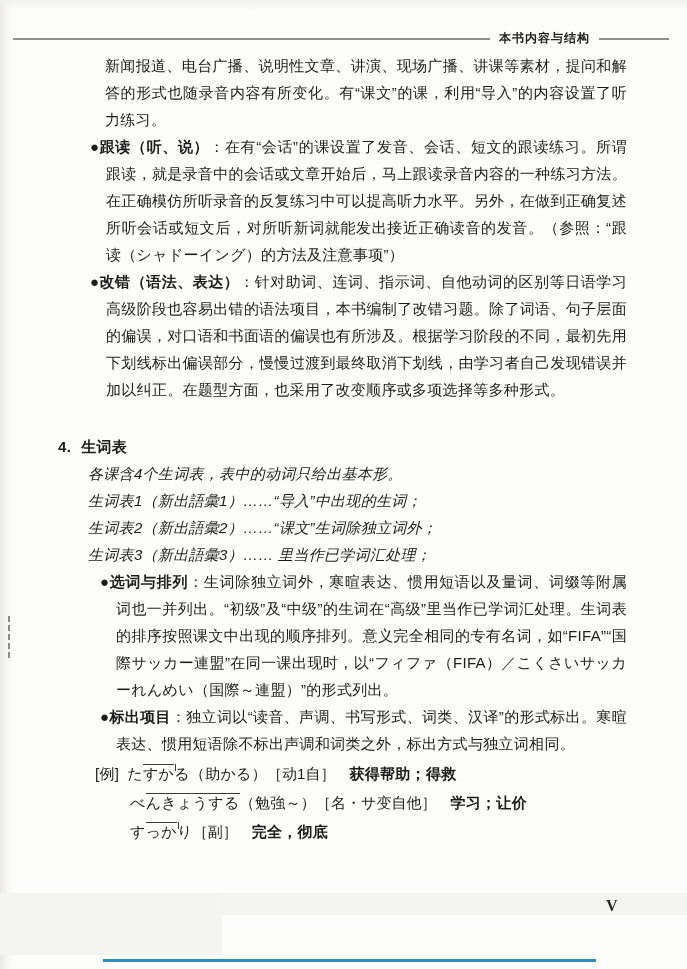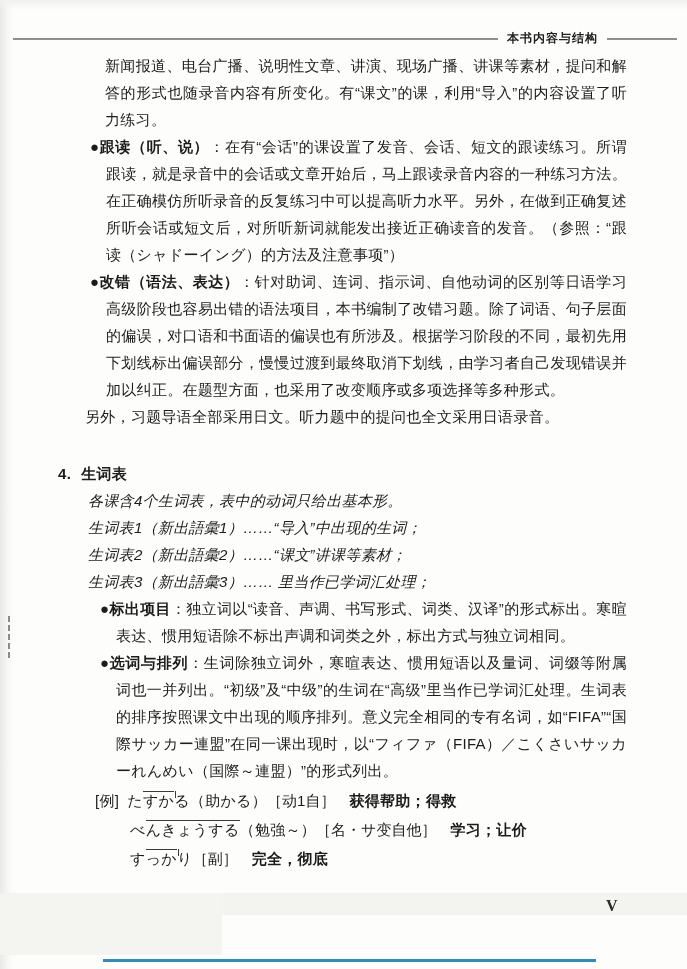--- a/index.html
+++ b/index.html
@@ -33,21 +33,21 @@
   }
   .bottom-left-gray {
     position:absolute; left:0; top:893px; width:222px; height:62px;
     background:#f4f4f1;
   }
   .blue-line {
     position:absolute; left:103px; width:493px; top:959px; height:3px;
   }
   
   .header {
-    position:absolute; top:30px; left:13px; right:10px;
+    position:absolute; top:30px; left:13px; right:18px;
     display:flex; align-items:center;
   }
   .header .rule { height:2px; background:#8f8f8f; }
   .header .rule.long { flex:1; }
   .header .rule.short { width:70px; }
   .header .htitle {
     font-size:12px; font-weight:bold; color:#222;
     padding: 0 9px; letter-spacing:1px; white-space:nowrap;
   }
   
@@ -103,33 +103,32 @@
   </div>
 
   <div class="content">
 
     <div class="intro">新闻报道、电台广播、说明性文章、讲演、现场广播、讲课等素材，提问和解答的形式也随录音内容有所变化。有“课文”的课，利用“导入”的内容设置了听力练习。</div>
 
     <div class="bullet-a"><span>●</span><span class="blabel">跟读（听、说）</span><span>：在有“会话”的课设置了发音、会话、短文的跟读练习。所谓跟读，就是录音中的会话或文章开始后，马上跟读录音内容的一种练习方法。在正确模仿所听录音的反复练习中可以提高听力水平。另外，在做到正确复述所听会话或短文后，对所听新词就能发出接近正确读音的发音。（参照：“跟读（シャドーイング）的方法及注意事项”）</span></div>
 
     <div class="bullet-a"><span>●</span><span class="blabel">改错（语法、表达）</span><span>：针对助词、连词、指示词、自他动词的区别等日语学习高级阶段也容易出错的语法项目，本书编制了改错习题。除了词语、句子层面的偏误，对口语和书面语的偏误也有所涉及。根据学习阶段的不同，最初先用下划线标出偏误部分，慢慢过渡到最终取消下划线，由学习者自己发现错误并加以纠正。在题型方面，也采用了改变顺序或多项选择等多种形式。</span></div>
 
-    <div class="closing">另外，习题导语全部采用日文。听力题中的提问也全文采用日语录音。</div>
 
     <div class="sec4">
       <div class="sec4-head"><span class="num">4.</span><span>生词表</span></div>
 
       <div class="sec4-line">各课含4个生词表，表中的动词只给出基本形。</div>
       <div class="sec4-line">生词表1（新出語彙1）……“导入”中出现的生词；</div>
-      <div class="sec4-line">生词表2（新出語彙2）……“课文”讲课等素材；</div>
+      <div class="sec4-line">生词表2（新出語彙2）……“课文”生词除独立词外；</div>
       <div class="sec4-line">生词表3（新出語彙3）…… 里当作已学词汇处理；</div>
 
+      <div class="bullet-b"><span>●</span><span class="blabel">选词与排列</span><span>：生词除独立词外，寒暄表达、惯用短语以及量词、词缀等附属词也一并列出。“初级”及“中级”的生词在“高级”里当作已学词汇处理。生词表的排序按照课文中出现的顺序排列。意义完全相同的专有名词，如“FIFA”“国際サッカー連盟”在同一课出现时，以“フィファ（FIFA）／こくさいサッカーれんめい（国際～連盟）”的形式列出。</span></div>
+
       <div class="bullet-b"><span>●</span><span class="blabel">标出项目</span><span>：独立词以“读音、声调、书写形式、词类、汉译”的形式标出。寒暄表达、惯用短语除不标出声调和词类之外，标出方式与独立词相同。</span></div>
-
-      <div class="bullet-b"><span>●</span><span class="blabel">选词与排列</span><span>：生词除独立词外，寒暄表达、惯用短语以及量词、词缀等附属词也一并列出。“初级”及“中级”的生词在“高级”里当作已学词汇处理。生词表的排序按照课文中出现的顺序排列。意义完全相同的专有名词，如“FIFA”“国際サッカー連盟”在同一课出现时，以“フィファ（FIFA）／こくさいサッカーれんめい（国際～連盟）”的形式列出。</span></div>
 
       <div class="examples">
         <div class="ex-row first"><span class="ex-tag">[例]</span><span><span>た</span><span class="accent drop">すか</span><span>る（助かる）</span></span><span class="ex-bracket">［动1自］</span><span class="ex-meaning">获得帮助；得救</span></div>
 
         <div class="ex-row"><span><span>べ</span><span class="accent">んきょうする</span><span>（勉強～）</span></span><span class="ex-bracket">［名・サ变自他］</span><span class="ex-meaning">学习；让价</span></div>
 
         <div class="ex-row"><span><span>す</span><span class="accent drop">っか</span><span>り</span></span><span class="ex-bracket">［副］</span><span class="ex-meaning">完全，彻底</span></div>
       </div>
     </div>
   </div>

